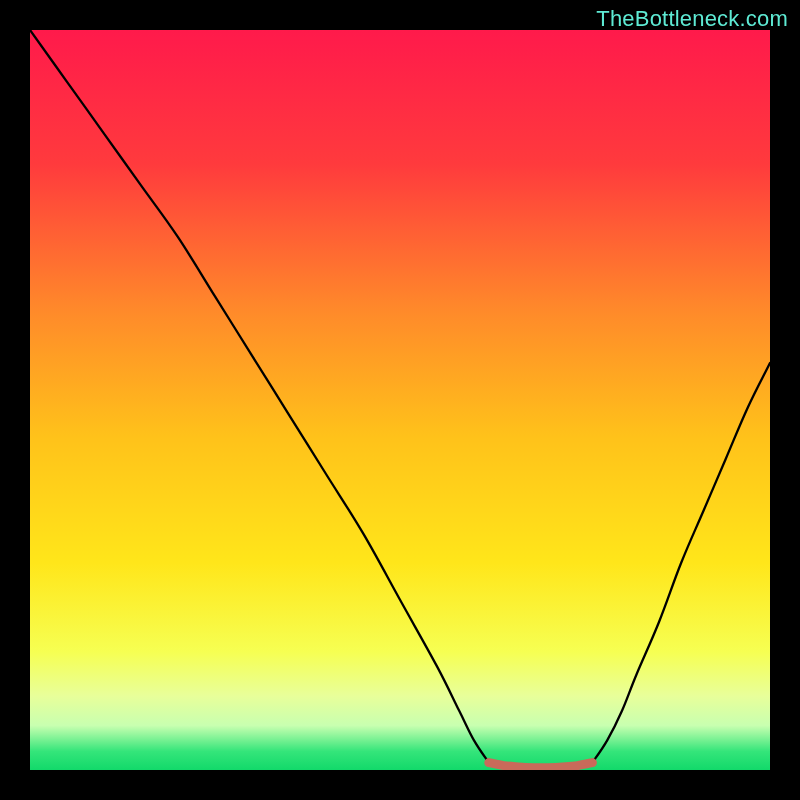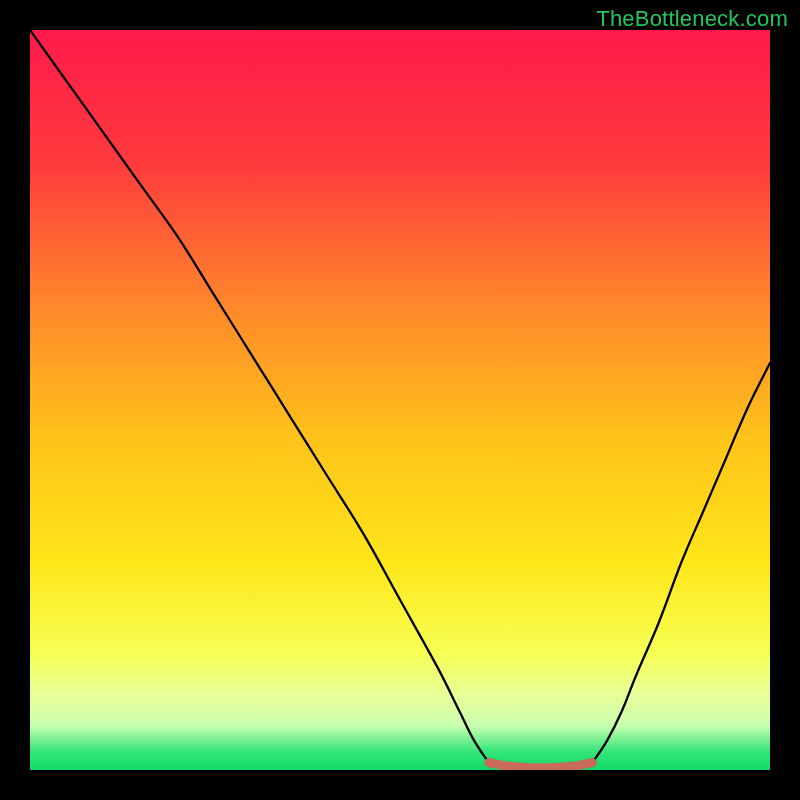--- a/index.html
+++ b/index.html
@@ -13,21 +13,21 @@
   }
   .frame {
     position: absolute;
     inset: 0;
     background: #000;
   }
   .watermark {
     position: absolute;
     top: 6px;
     right: 12px;
-    color: #22c55e;
+    color: #5eead4;
     font-size: 22px;
     font-weight: 500;
     letter-spacing: 0.2px;
     z-index: 3;
   }
   svg.plot {
     position: absolute;
     left: 30px;
     top: 30px;
     width: 740px;

